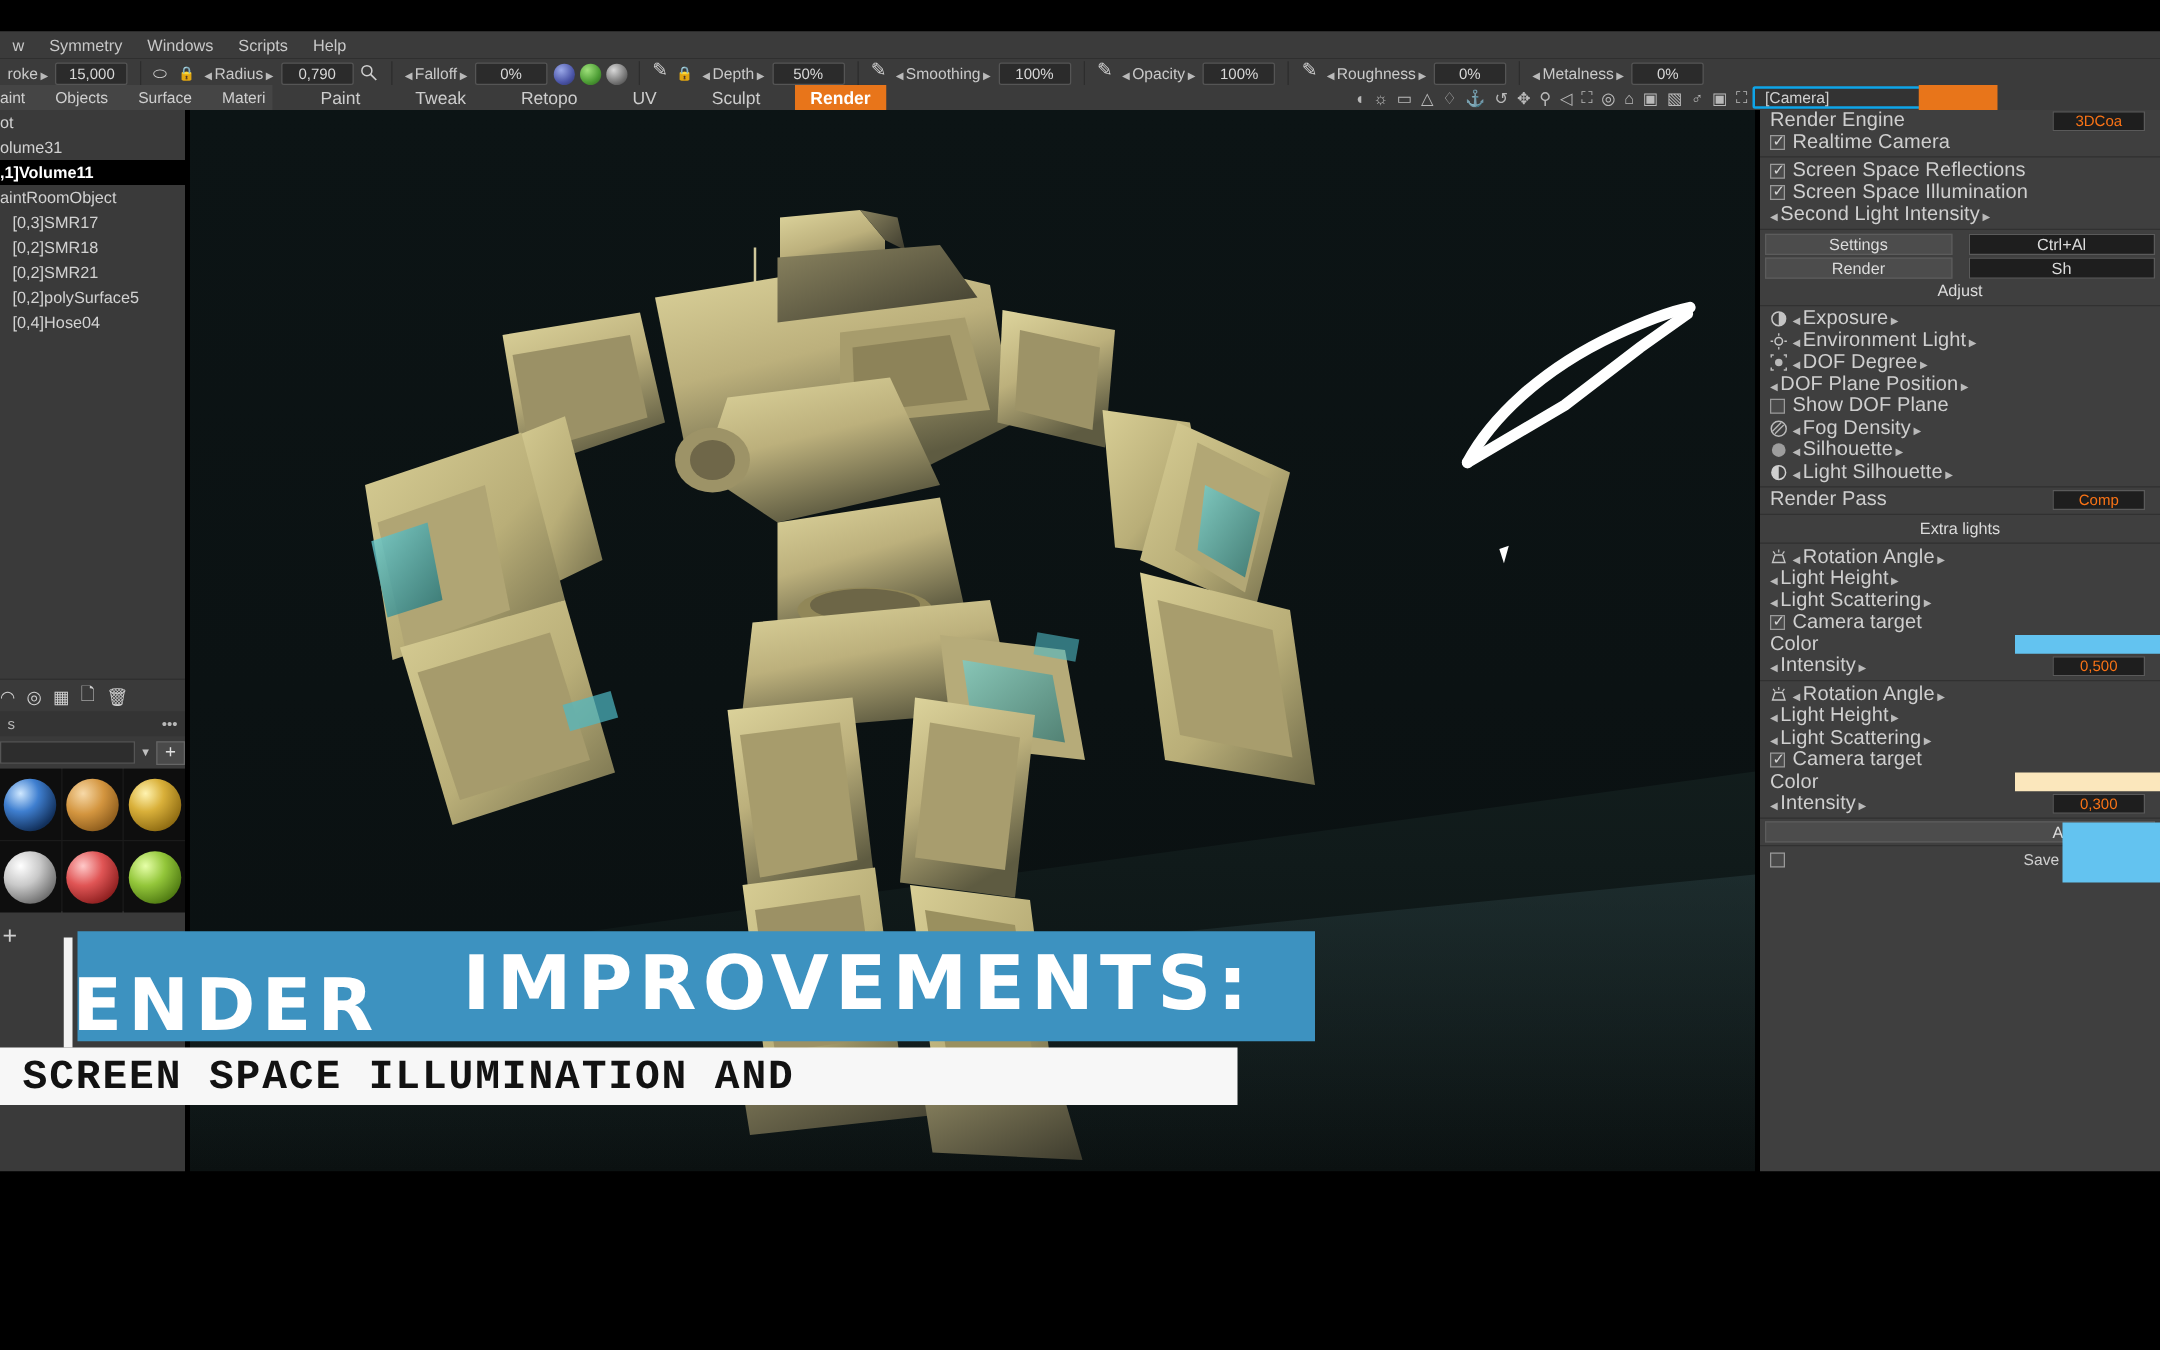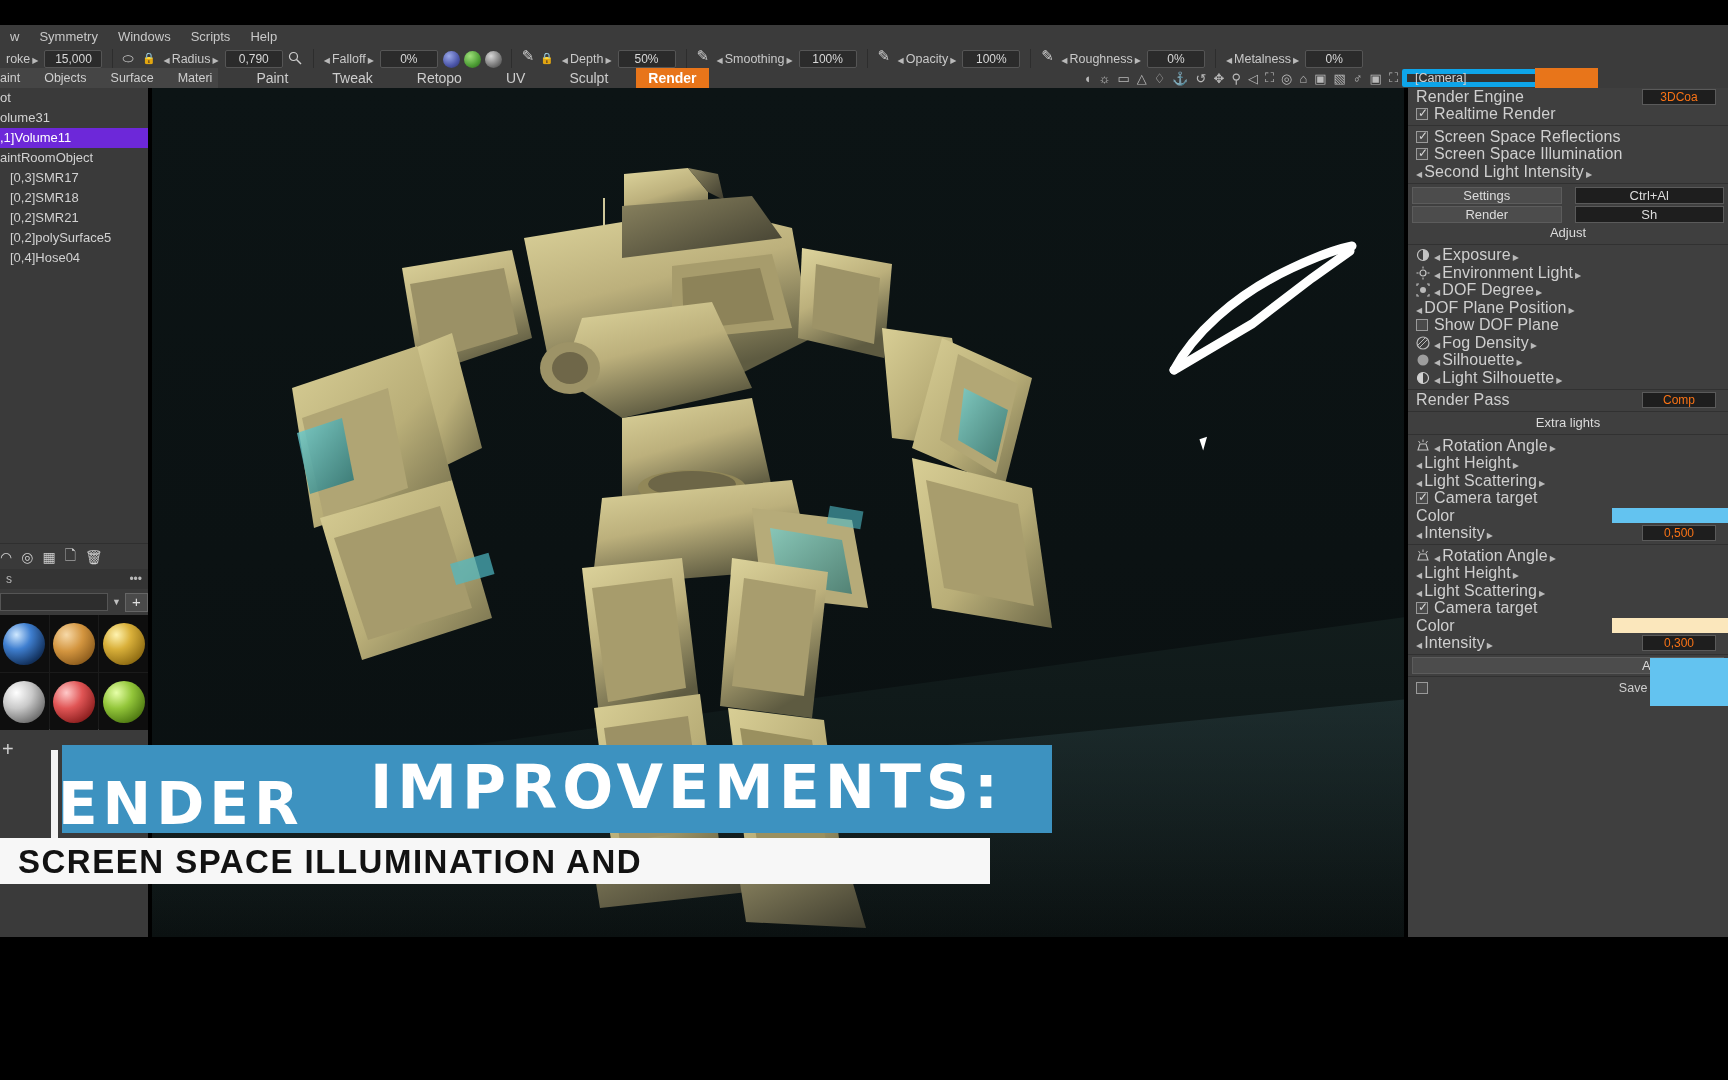--- a/index.html
+++ b/index.html
@@ -59,34 +59,34 @@
   }
   .roomtabs { display:flex; align-items:center; gap:12px; margin-left:22px; }
   .roomtab { color:#cdcdcd; font-size:14px; padding:1px 16px; }
   .roomtab.active { background:#e8751a; color:#fff; font-weight:bold; padding:2px 12px; }
 
   
   .vpicons { position:absolute; right:330px; top:0px; display:flex; align-items:center; gap:7px; height:20px; color:#cfcfcf; font-size:13px;}
   .vpicons span { opacity:.85; }
   .camsel {
     position:absolute; right:168px; top:1px; width:158px; height:18px;
-    background:#333; border:5px solid #0ea5e9; color:#d0d0d0; font-size:12.5px;
+    background:#333; border:2px solid #0ea5e9; color:#d0d0d0; font-size:12.5px;
     display:flex; align-items:center; padding-left:8px; border-radius:2px;
   }
   .camsel .caret { position:absolute; right:6px; font-size:8px; }
   .optionstab {
     position:absolute; right:130px; top:0px; background:#e8751a; color:#fff;
     font-size:13px; padding:20px 9px; height:18px;
   }
 
   
   .leftpanel { position:absolute; left:0; top:88px; width:148px; height:849px; background:#3a3a3a; }
   .objlist { position:absolute; left:0; top:0; width:148px; height:390px; background:#3a3a3a; font-size:13px; color:#d2d2d2;}
   .objrow { height:20px; line-height:20px; padding-left:0px; white-space:nowrap; overflow:hidden;}
-  .objrow.sel { background:#6d28d9; color:#fff; }
+  .objrow.sel { background:#000000; color:#fff;font-weight:bold; }
   .objrow.indent { padding-left:10px; }
 
   .lp-toolicons {
     position:absolute; left:0; top:455px; width:148px; height:26px;
     background:#3a3a3a; display:flex; align-items:center; gap:9px; color:#cfcfcf; font-size:14px;
     border-top:1px solid #2f2f2f;
   }
   .lp-matheader {
     position:absolute; left:0; top:481px; width:148px; height:20px; background:#343434;
     color:#b8b8b8; font-size:12px; display:flex; align-items:center; justify-content:space-between; padding:0 6px;
@@ -187,21 +187,21 @@
     color:#fff; font-size:58px; font-weight:bold; letter-spacing:5px;
     font-family:"DejaVu Sans", sans-serif;
   }
   .lt-title {
     position:absolute; left:370px; top:752px; color:#fff; font-size:60px; font-weight:bold;
     letter-spacing:5px; font-family:"DejaVu Sans", sans-serif; line-height:70px;
   }
   .lt-bar2 { position:absolute; left:0px; top:838px; width:990px; height:46px; background:#f7f7f7; }
   .lt-sub {
     position:absolute; left:18px; top:842px; color:#121212; font-size:33px; font-weight:bold;
-    letter-spacing:1.5px; font-family:Liberation Sans, sans-serif; line-height:40px;
+    letter-spacing:1.5px; font-family:Liberation Mono, monospace; line-height:40px;
   }
 </style>
 </head>
 <body>
 
 <div id="app">
 
   <div class="letterbox-top"></div>
 
   <div class="menubar">
@@ -461,21 +461,21 @@
     <div class="cursor-arrow"></div>
   </div>
 
   <div class="rightpanel">
     <div class="rrow">
       <span class="lbl">Render Engine</span>
       <span class="valbox">3DCoa</span>
     </div>
     <div class="rrow">
       <span class="chk on"></span>
-      <span class="lbl">Realtime Render</span>
+      <span class="lbl">Realtime Camera</span>
     </div>
     <div class="rsep"></div>
     <div class="rrow">
       <span class="chk on"></span>
       <span class="lbl">Screen Space Reflections</span>
     </div>
     <div class="rrow">
       <span class="chk on"></span>
       <span class="lbl">Screen Space Illumination</span>
     </div>

